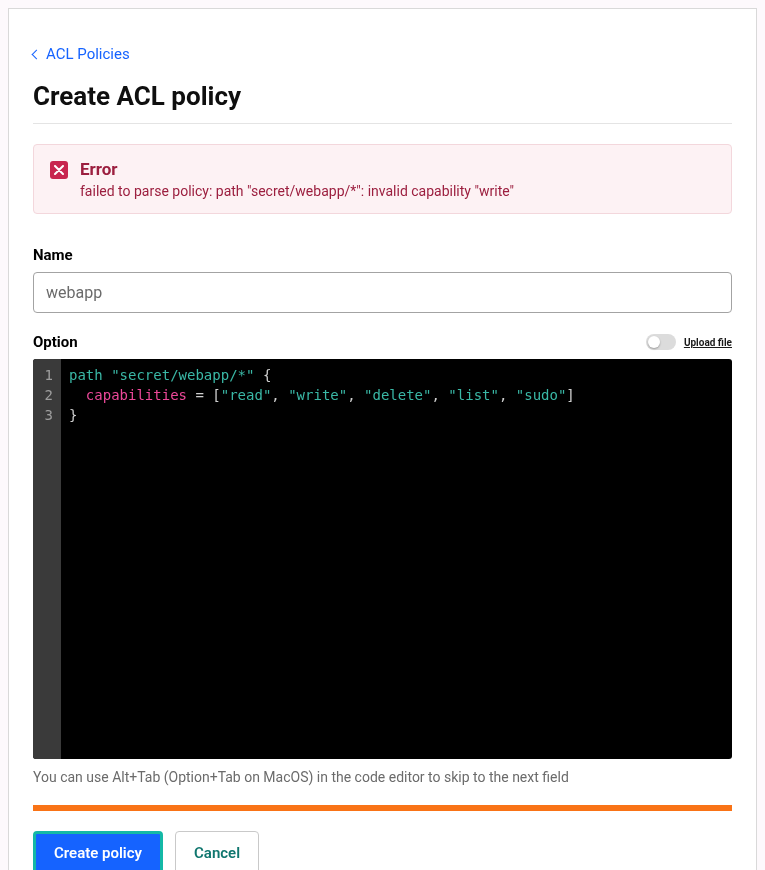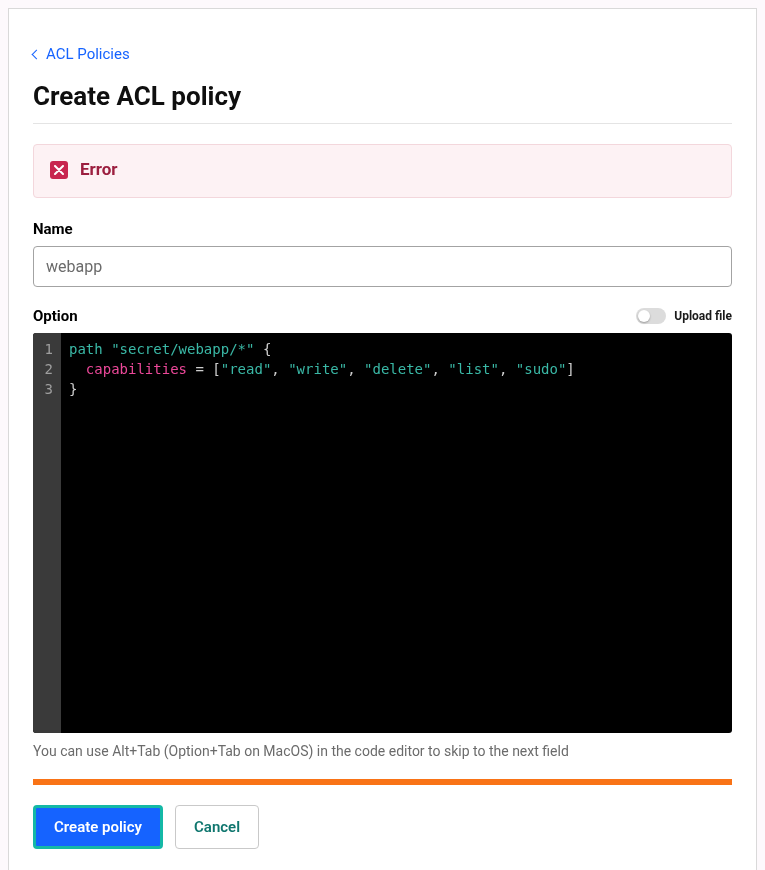--- a/index.html
+++ b/index.html
@@ -50,21 +50,21 @@
       margin-bottom: 20px;
     }
     .alert {
       background: #fdf2f4;
       border: 1px solid #f3d7dc;
       border-radius: 4px;
       padding: 14px 16px;
       display: flex;
       align-items: flex-start;
       gap: 12px;
-      margin-bottom: 22px;
+      margin-bottom: 32px;
     }
     .alert-icon {
       width: 18px;
       height: 18px;
       background: #c8264f;
       border-radius: 3px;
       display: flex;
       align-items: center;
       justify-content: center;
       flex-shrink: 0;
@@ -108,23 +108,24 @@
     .policy-header {
       display: flex;
       justify-content: space-between;
       align-items: center;
       margin-bottom: 8px;
     }
     .upload-toggle {
       display: flex;
       align-items: center;
       gap: 8px;
-      font-size: 12px;
+      font-size: 10px;
       font-weight: 700;
       color: #1a1a1a;
+      text-decoration: underline;
     }
     .toggle {
       width: 30px;
       height: 16px;
       background: #dcdcdc;
       border-radius: 10px;
       position: relative;
       cursor: pointer;
     }
     .toggle::after {
@@ -227,20 +228,21 @@
   <h1 class="page-title">Create ACL policy</h1>
 
   <div class="alert">
     <div class="alert-icon">
       <svg viewBox="0 0 10 10">
           <path d="M1 1 L9 9 M9 1 L1 9" stroke="#fff" stroke-width="2" stroke-linecap="round"></path>
         </svg>
     </div>
     <div class="alert-content">
       <div class="alert-title">Error</div>
+      <div class="alert-message">failed to parse policy: path "secret/webapp/*": invalid capability "write"</div>
     </div>
   </div>
 
   <label class="field-label">Name</label>
   <input type="text" class="text-input" value="webapp" style="">
 
   <div class="policy-header">
     <label class="field-label" style="margin-bottom:0">Option</label>
     <div class="upload-toggle">
       <div class="toggle"></div>

